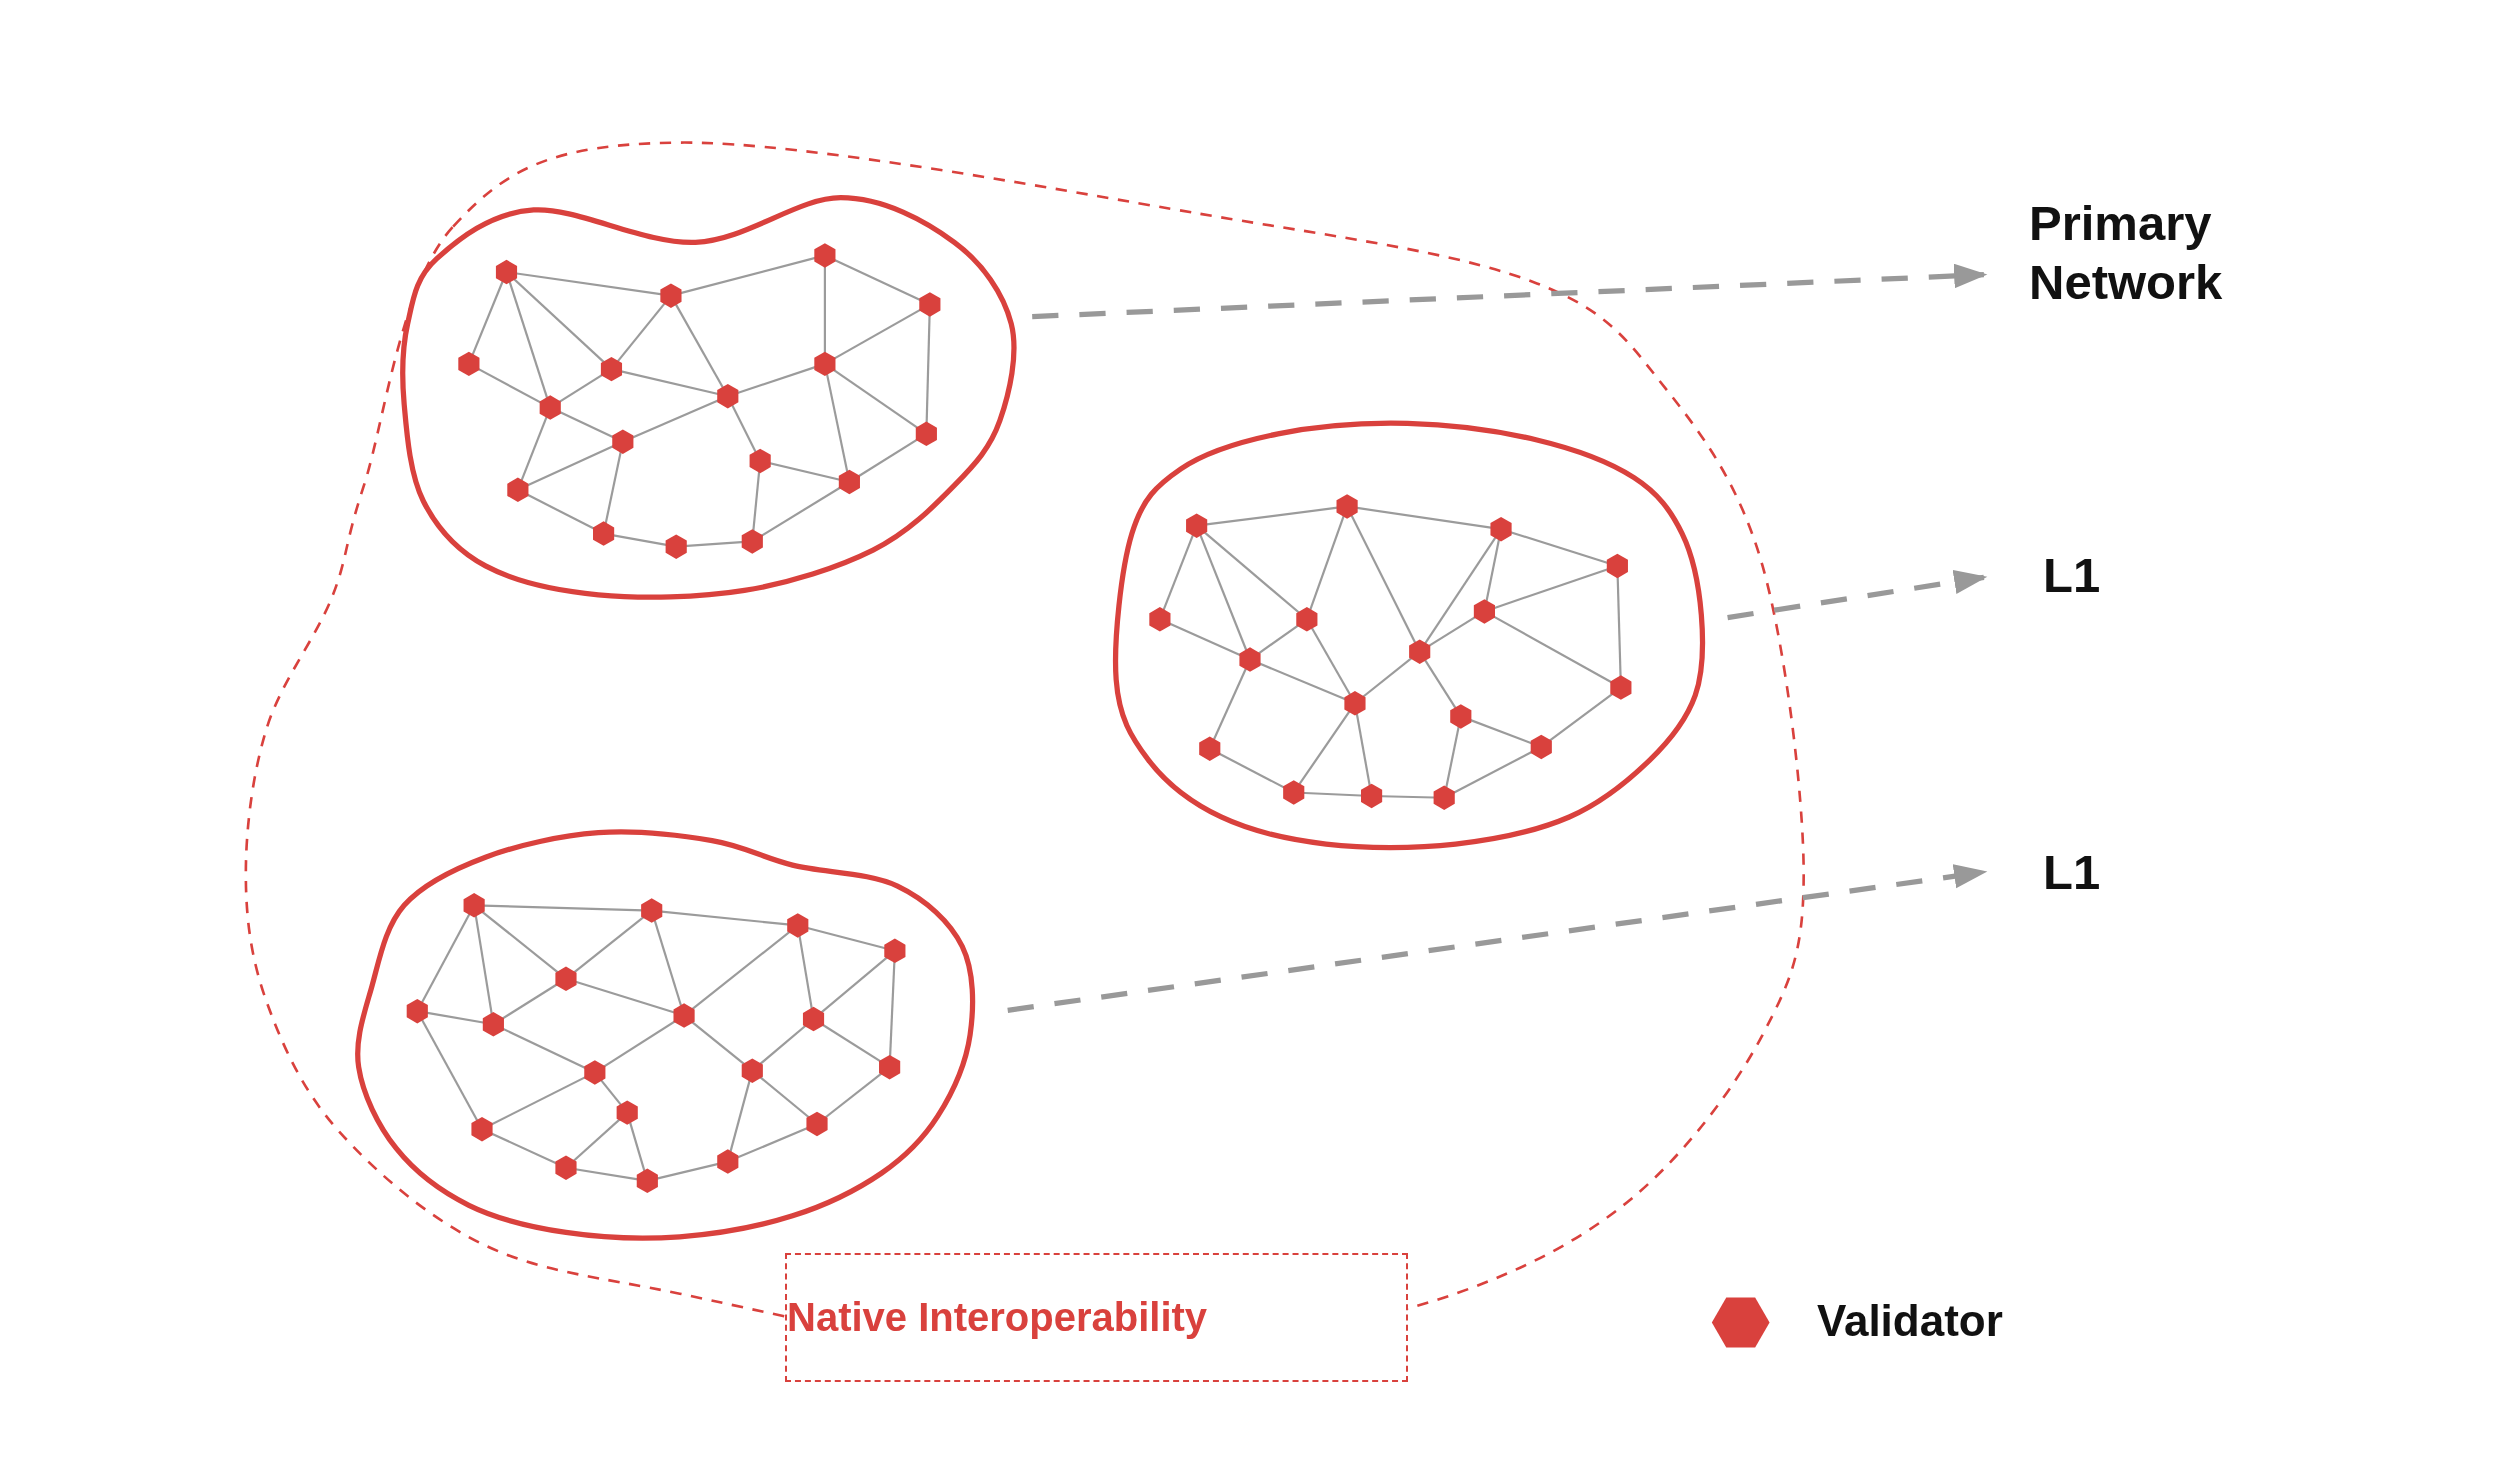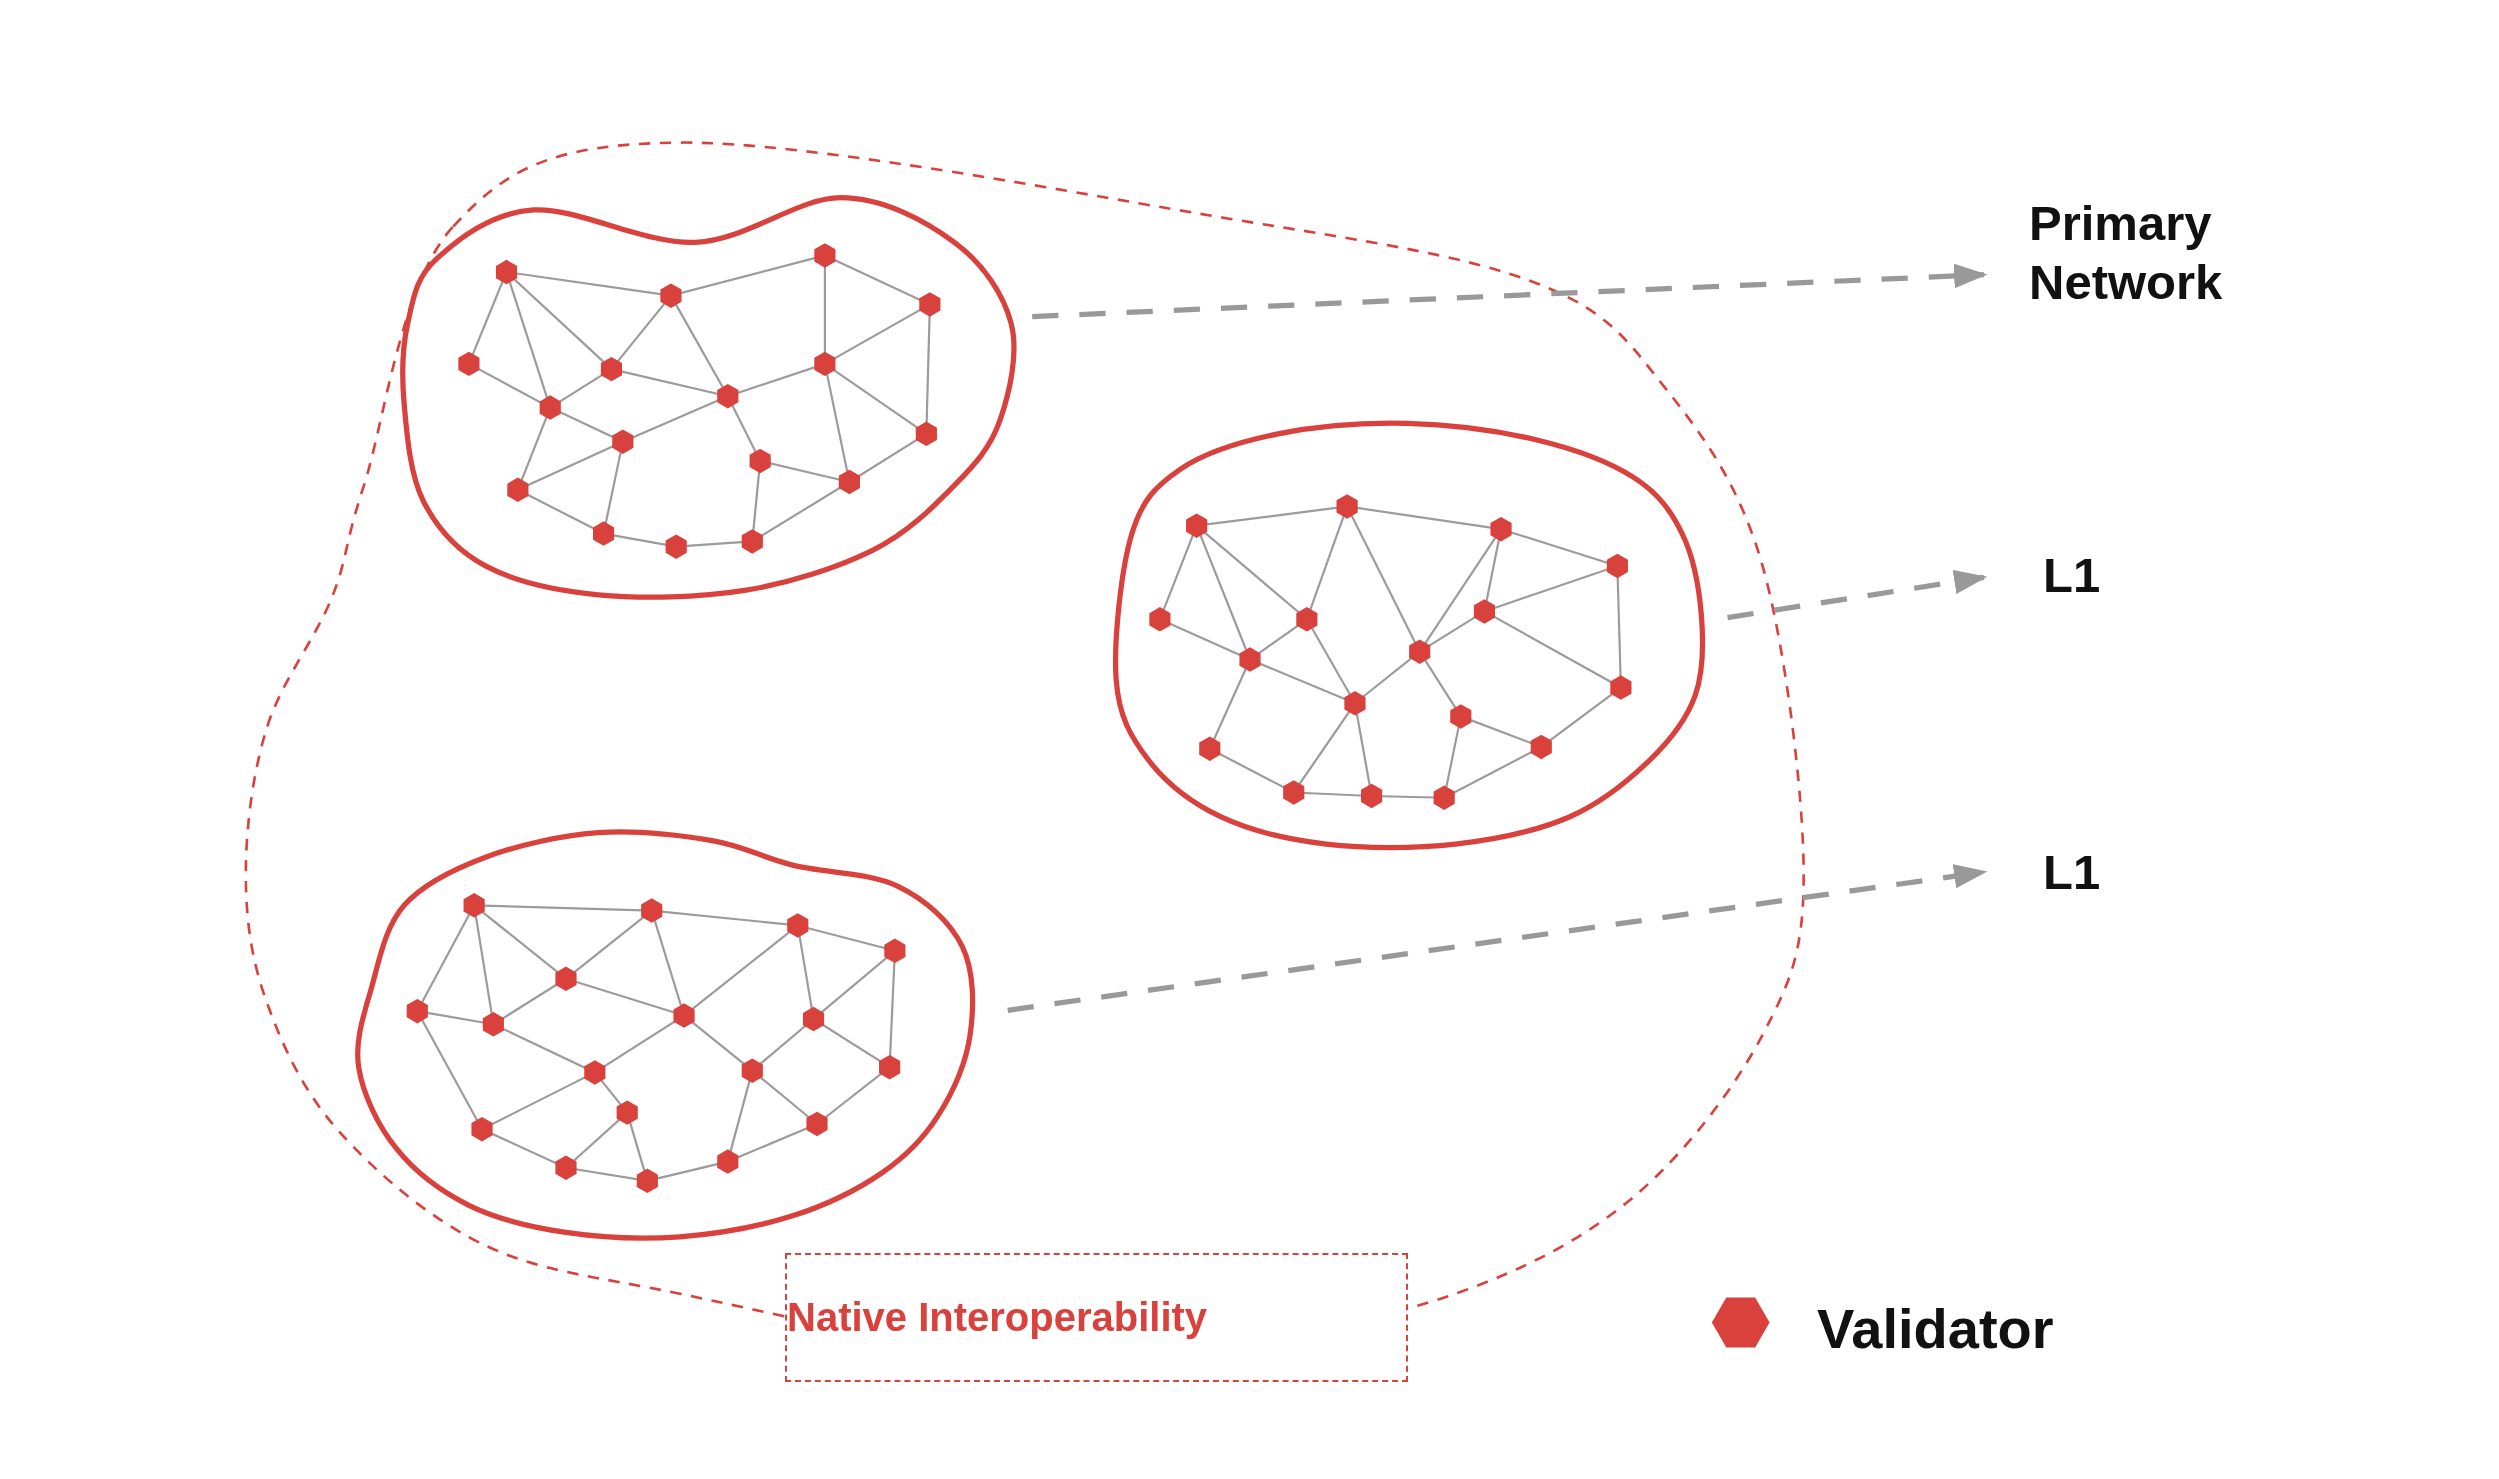--- a/index.html
+++ b/index.html
@@ -40,21 +40,21 @@
   }
   .interop-text {
     color: #D9413D;
     font-weight: 700;
     font-size: 40px;
   }
   .legend-label {
     position: absolute;
     left: 1817px; top: 1296px;
     font-weight: 700;
-    font-size: 56px;
+    font-size: 44px;
     color: #111111;
   }
 </style>
 </head>
 <body>
 
 <div class="canvas">
 
   <svg id="diagram-svg" viewBox="0 0 2858 1692">
     <defs>

